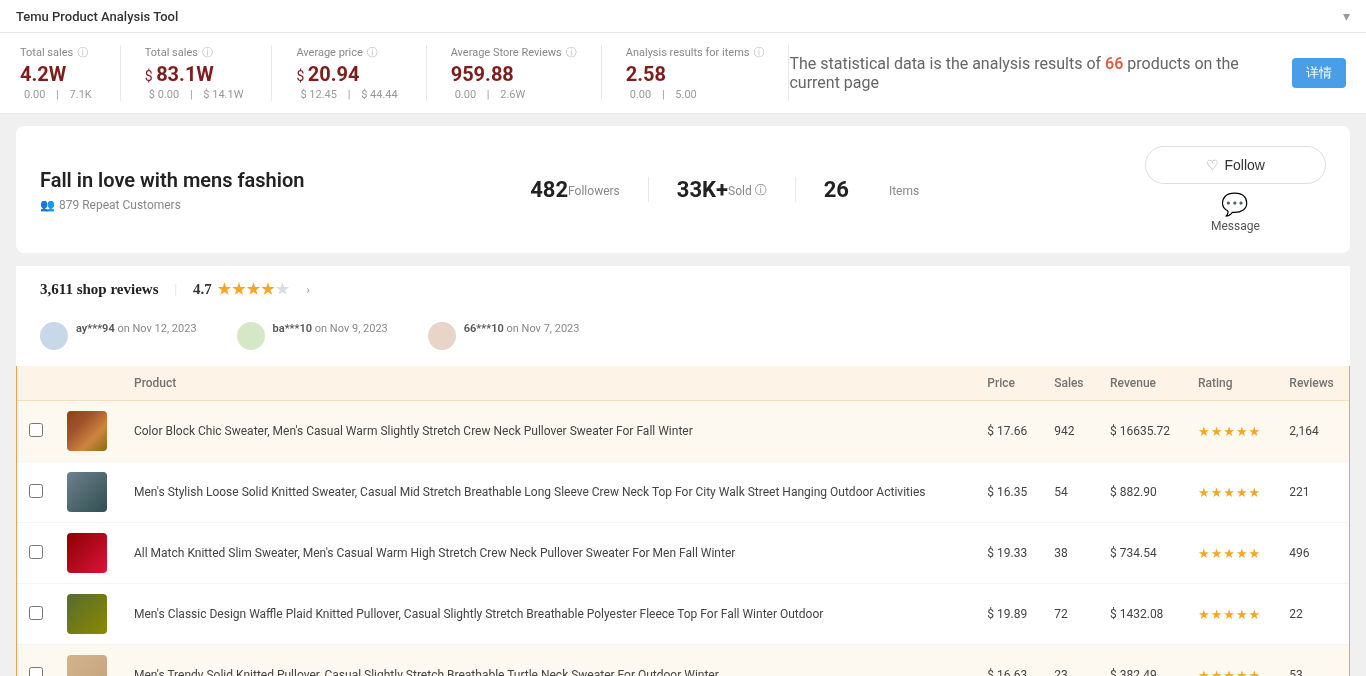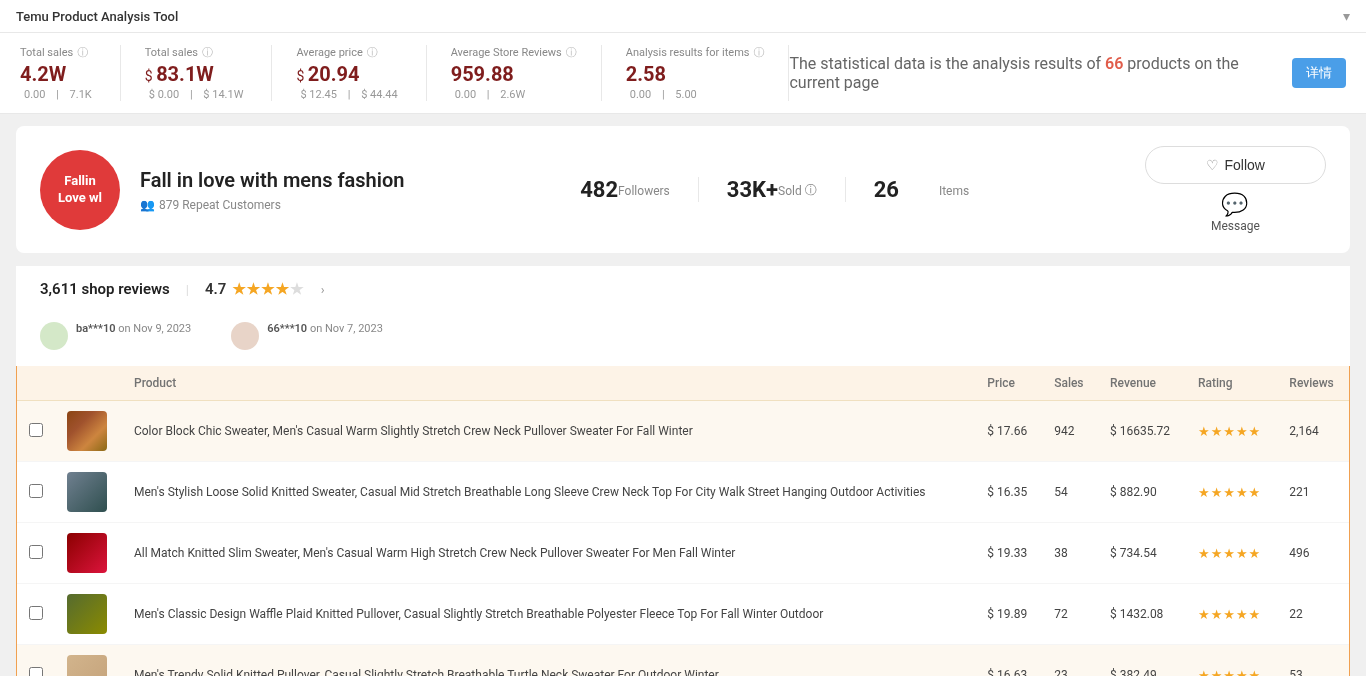--- a/index.html
+++ b/index.html
@@ -40,21 +40,21 @@
     .store-stat-value { font-size: 22px; font-weight: 700; color: #222; }
     .store-stat-label { font-size: 12px; color: #888; margin-top: 2px; display: flex; align-items: center; gap: 3px; }
     .store-actions { display: flex; flex-direction: column; align-items: center; gap: 8px; }
     .follow-btn { display: flex; align-items: center; gap: 6px; padding: 10px 60px; border: 1.5px solid #ddd; border-radius: 24px; background: #fff; cursor: pointer; font-size: 14px; color: #333; white-space: nowrap; }
     .follow-btn .heart { color: #999; }
     .message-action { display: flex; flex-direction: column; align-items: center; gap: 2px; cursor: pointer; }
     .message-action .msg-icon { font-size: 22px; color: #555; }
     .message-action .msg-label { font-size: 12px; color: #555; }
 
     
-    .reviews-section { background: #fff; margin: 0 16px; padding: 14px 24px; border-top: 1px solid #f0f0f0; display: flex; align-items: center; gap: 16px; }
+    .reviews-section { background: #fff; margin: 0 16px; padding: 14px 24px; border-top: 1px solid #f0f0f0; display: flex; align-items: center; gap: 16px; font-family: Liberation Serif, serif; }
     .reviews-count { font-size: 15px; font-weight: 600; color: #222; }
     .reviews-divider { color: #ddd; }
     .reviews-rating { display: flex; align-items: center; gap: 6px; font-size: 15px; font-weight: 600; }
     .stars { color: #f5a623; letter-spacing: 1px; }
     .reviews-arrow { color: #999; cursor: pointer; }
 
     
     .reviewers-preview { background: #fff; margin: 0 16px; padding: 10px 24px 16px; display: flex; gap: 40px; }
     .reviewer { display: flex; align-items: flex-start; gap: 8px; }
     .reviewer-avatar { width: 28px; height: 28px; border-radius: 50%; background: #e8e8e8; }
@@ -167,26 +167,20 @@
       <span class="highlight">66</span>
       <span>products on the current page</span>
     </div>
 
     <button class="detail-btn">详情</button>
   </div>
 
   <div class="store-section">
     <div class="store-header">
       <div class="store-left">
-        <div class="store-logo">
-          <div>
-            <div>Fallin</div>
-            <div>Love wl</div>
-          </div>
-        </div>
         <div class="store-info">
           <div class="store-name">Fall in love with mens fashion</div>
           <div class="store-customers">
             <span>👥</span>
             <span>879 Repeat Customers</span>
           </div>
         </div>
       </div>
 
       <div class="store-stats">
@@ -224,20 +218,27 @@
     <span class="reviews-count">3,611 shop reviews</span>
     <span class="reviews-divider">|</span>
     <div class="reviews-rating">
       <span>4.7</span>
       <span class="stars">★★★★<span style="color:#ddd;">★</span></span>
     </div>
     <span class="reviews-arrow">›</span>
   </div>
 
   <div class="reviewers-preview">
+    <div class="reviewer">
+      <div class="reviewer-avatar" style="background:#c8d8e8;"></div>
+      <div class="reviewer-info">
+        <span class="reviewer-name">ay***94</span>
+        <span>on Nov 12, 2023</span>
+      </div>
+    </div>
     <div class="reviewer">
       <div class="reviewer-avatar" style="background:#d4e8c8;"></div>
       <div class="reviewer-info">
         <span class="reviewer-name">ba***10</span>
         <span>on Nov 9, 2023</span>
       </div>
     </div>
     <div class="reviewer">
       <div class="reviewer-avatar" style="background:#e8d4c8;"></div>
       <div class="reviewer-info">

